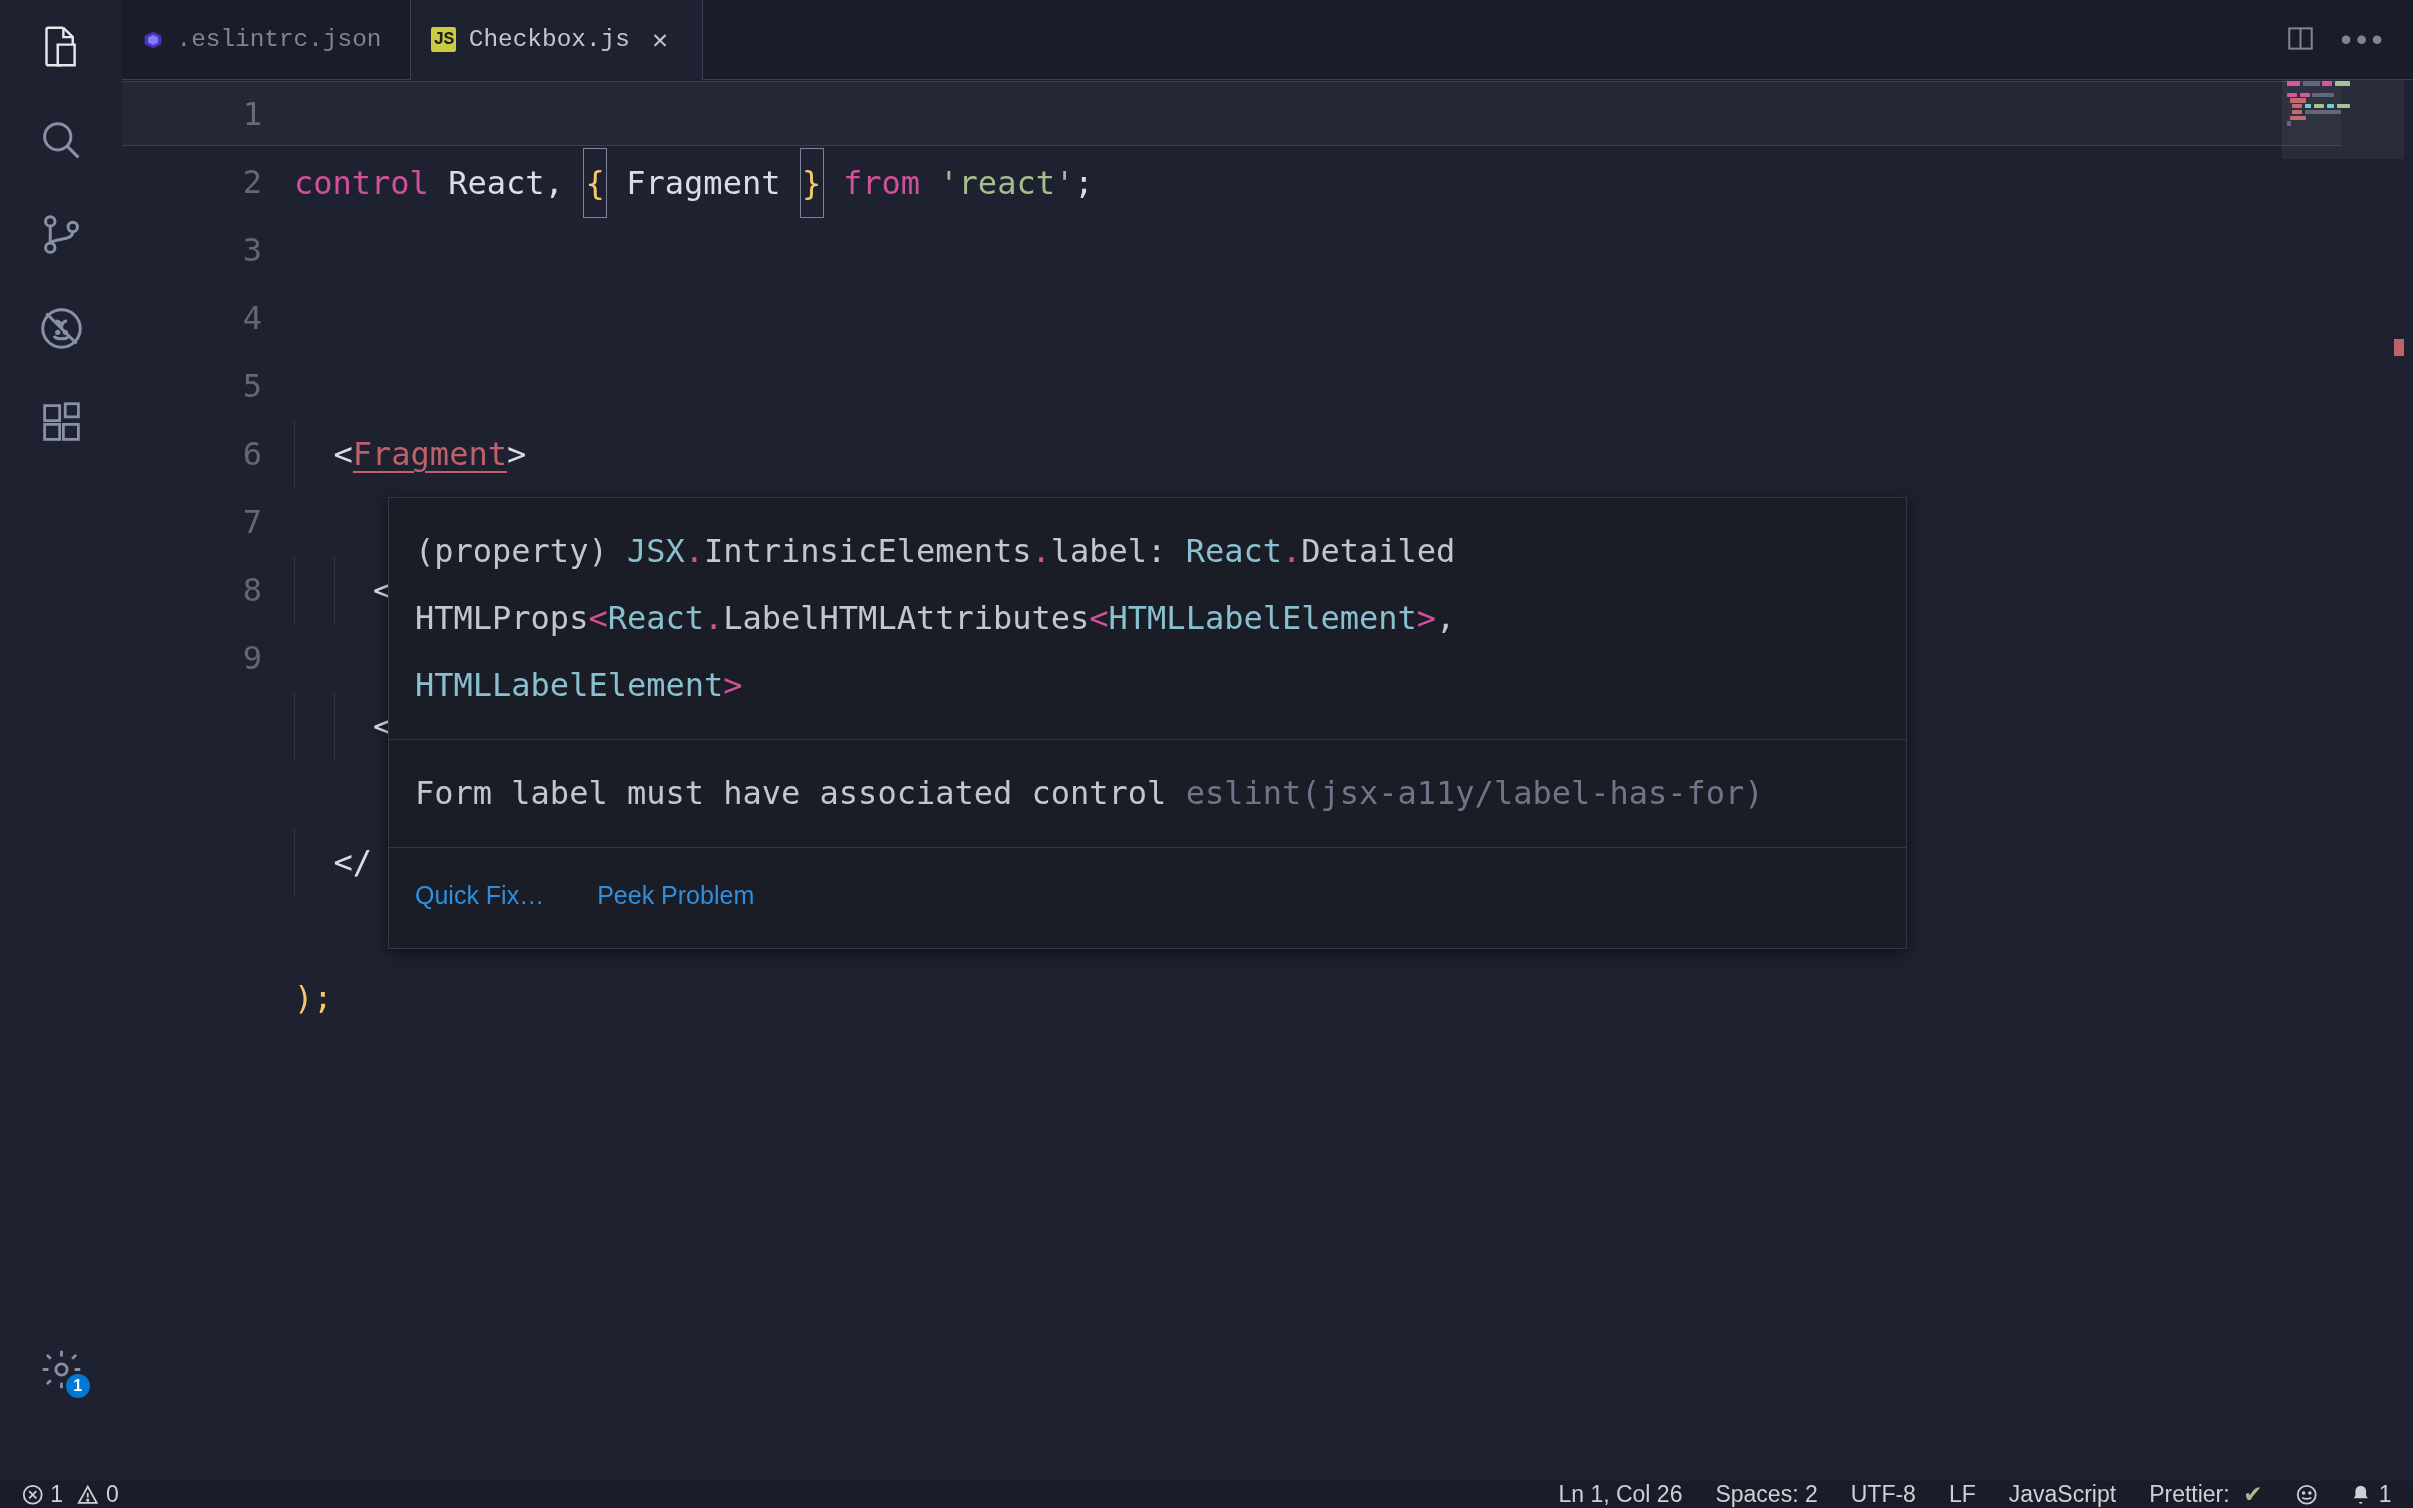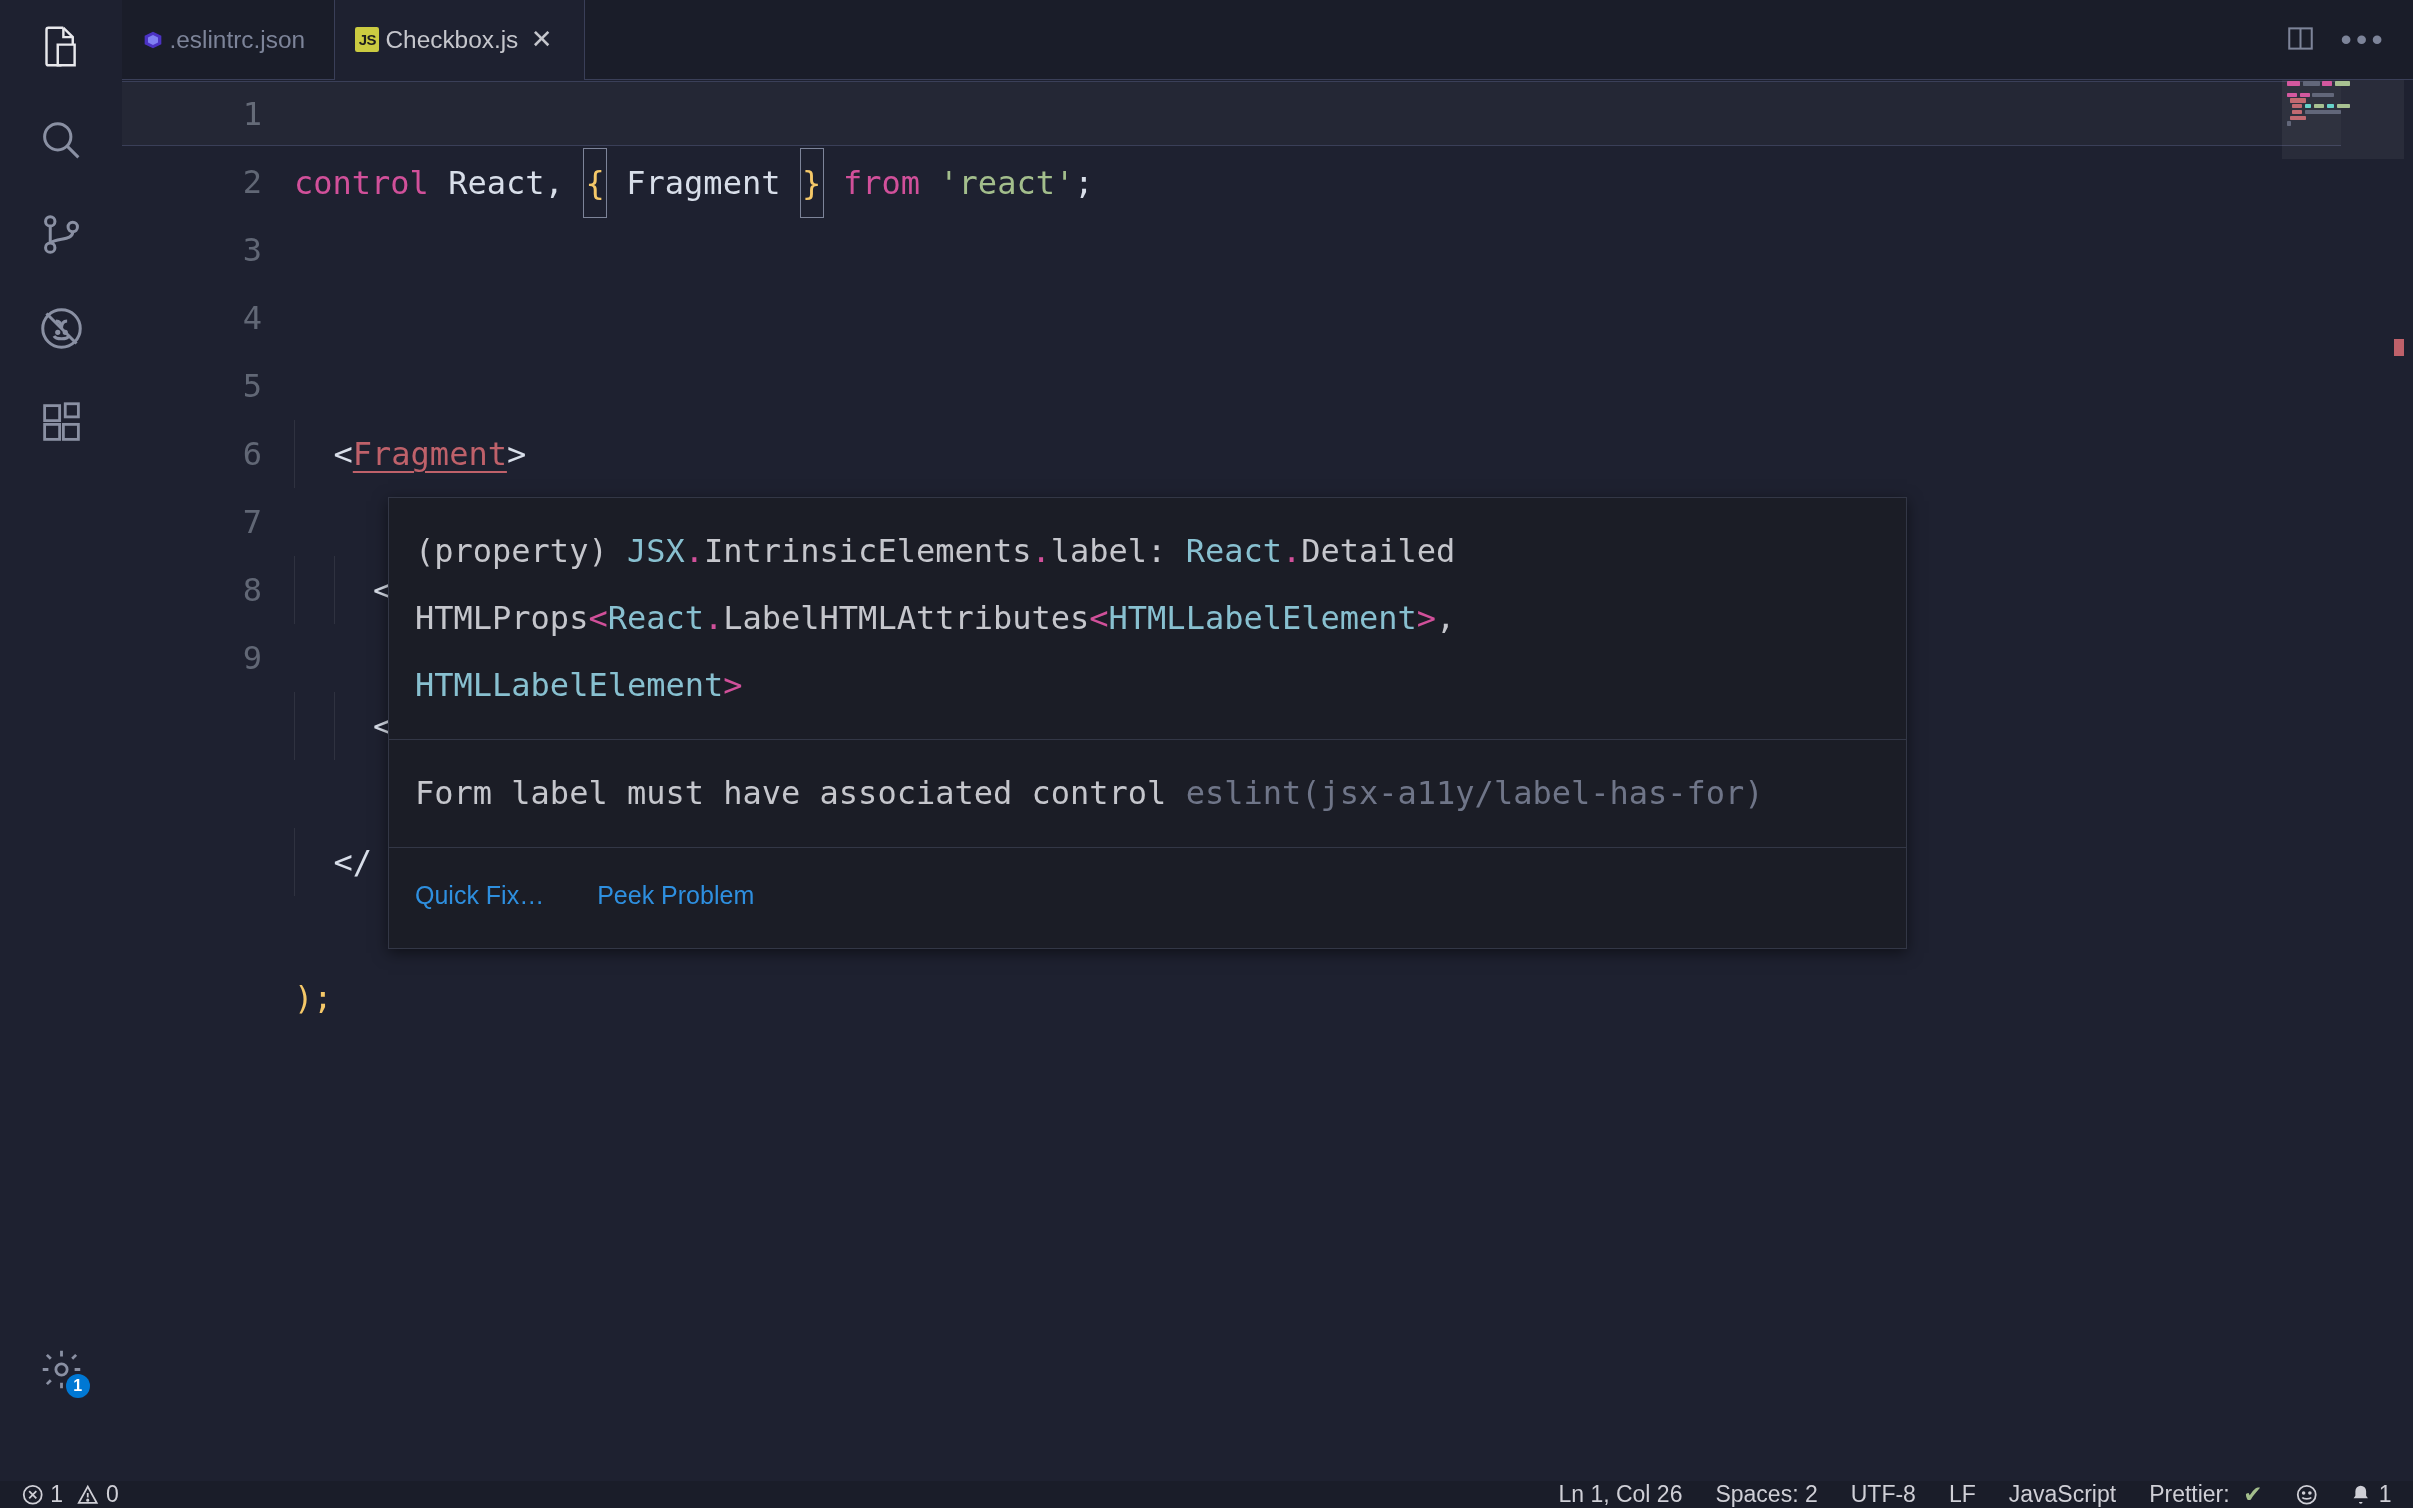--- a/index.html
+++ b/index.html
@@ -96,26 +96,27 @@
   .tabs-row {
     display: flex;
     align-items: stretch;
     background: var(--tab-bg);
     height: 80px;
     border-bottom: 0.7px solid var(--tab-border);
   }
   .tab {
     display: flex; align-items: center;
     padding: 0 29px 0 20px;
-    gap: 6px;
+    gap: 13px;
     font-size: 24.4px;
     border-right: 0.7px solid var(--tab-border);
     color: var(--tab-inactive);
     cursor: pointer;
     position: relative;
+    font-family: Liberation Mono, monospace;
   }
   .tab.active {
     background: var(--tab-active-bg);
     color: var(--text);
   }
   .tab.active::after {
     content: '';
     position: absolute;
     bottom: -0.7px; left: 0; right: 0;
     height: 0.7px;
@@ -125,21 +126,21 @@
     width: 21.5px; height: 21.5px;
     display: inline-flex; align-items: center; justify-content: center;
     font-size: 18.7px;
   }
   .tab-icon.eslint { color: #4b32c3; }
   .tab-icon.js {
     background: #cbcb41;
     color: #1e1e1e;
     border-radius: 2.2px;
     font-weight: 700;
-    font-size: 15px;
+    font-size: 18px;
     letter-spacing: -0.7px;
     width: 24.4px; height: 24.4px;
   }
   .tab-close {
     color: var(--text);
     font-size: 26px;
     margin-left: 4.3px;
     display: flex; align-items: center; justify-content: center;
     width: 26px; height: 26px;
     border-radius: 2.9px;

